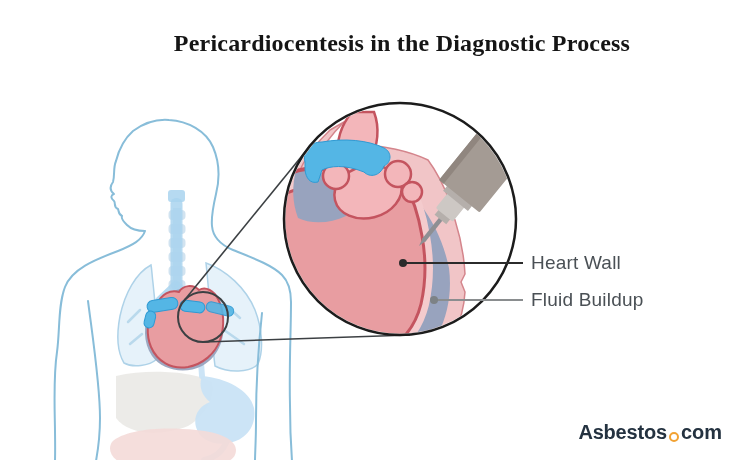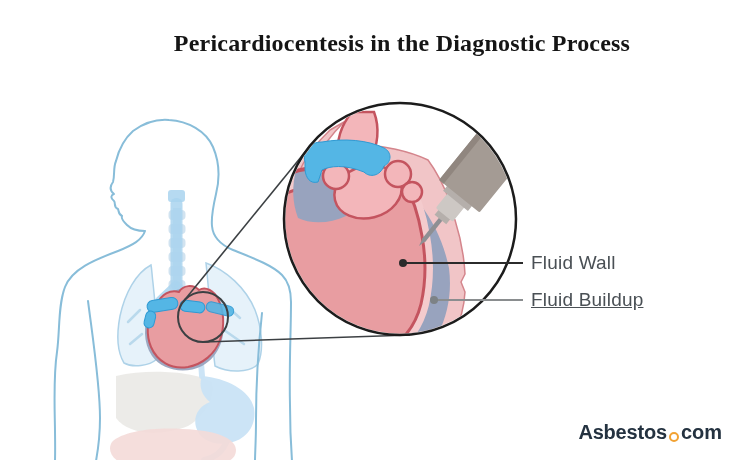--- a/index.html
+++ b/index.html
@@ -5,21 +5,21 @@
   html,body{margin:0;padding:0;background:#fff;}
   .page{position:relative;width:736px;height:460px;background:#fff;overflow:hidden;
         font-family:"Liberation Sans",sans-serif;}
   .title{position:absolute;top:30px;left:0;width:736px;text-align:center;
          font-family:"Liberation Serif",serif;font-weight:700;font-size:24px;
          color:var(--title-color);letter-spacing:.2px;padding-left:34px;}
   .stage{position:absolute;top:0;left:0;}
   .callout{position:absolute;font-size:19px;color:var(--label-color);line-height:20px;
            letter-spacing:.2px;}
   .callout.heart{left:531px;top:253px;}
-  .callout.fluid{left:531px;top:290px;text-decoration:underline;}
+  .callout.fluid{left:531px;top:290px;}
   .logo{position:absolute;right:14px;bottom:16px;display:flex;align-items:baseline;}
   .logo .brand{font-size:20px;font-weight:700;color:var(--logo-navy);letter-spacing:-.2px;}
   .logo .ring{width:6px;height:6px;border:2.2px solid var(--logo-orange);border-radius:50%;
               margin:0 2px 2px 2px;align-self:flex-end;background:#fff;}
   .logo .tld{font-size:20px;font-weight:700;color:var(--logo-navy);}
 
   
   .outline{fill:none;stroke:var(--outline-blue);stroke-width:2;stroke-linecap:round;stroke-linejoin:round;}
   .spine{fill:var(--spine-blue);opacity:.8;}
   .trachea{fill:var(--organ-blue);opacity:.85;}
@@ -165,21 +165,21 @@
     <g>
       <line class="leader-dark" x1="403" y1="263" x2="523" y2="263"></line>
       <circle class="dot-dark" cx="403" cy="263" r="4"></circle>
     </g>
     <g>
       <line class="leader-gray" x1="434" y1="300" x2="523" y2="300"></line>
       <circle class="dot-gray" cx="434" cy="300" r="4"></circle>
     </g>
   </svg>
 
-  <div class="callout heart">Fluid Wall</div>
+  <div class="callout heart">Heart Wall</div>
   <div class="callout fluid">Fluid Buildup</div>
 
   <div class="logo">
     <span class="brand">Asbestos</span>
     <span class="ring"></span>
     <span class="tld">com</span>
   </div>
 
 </div>
 

